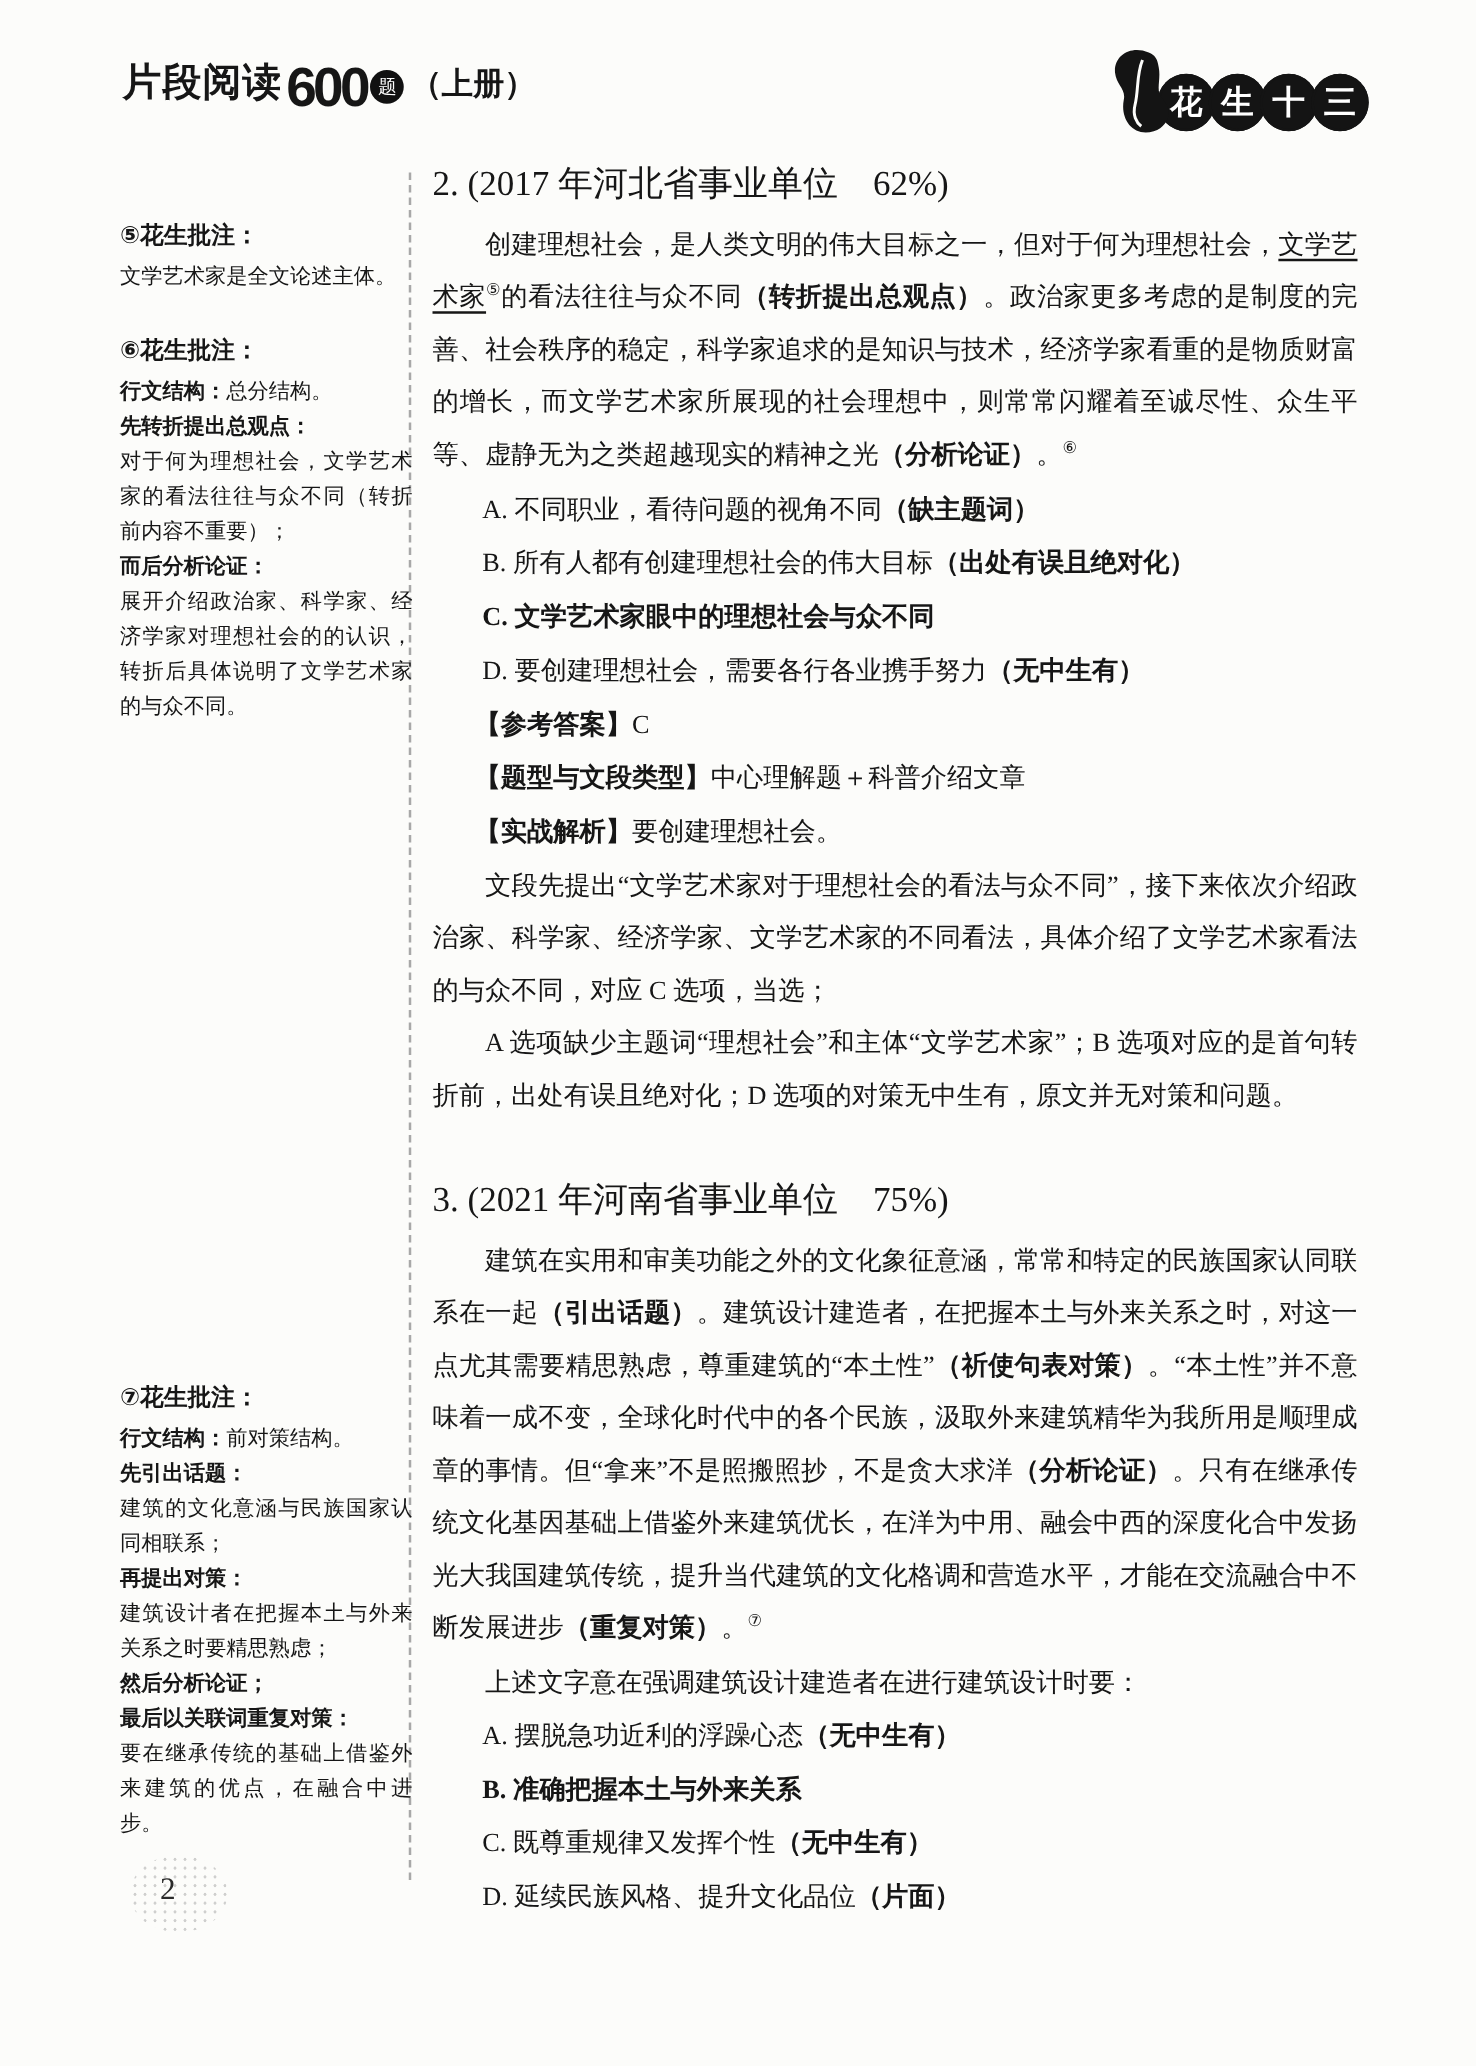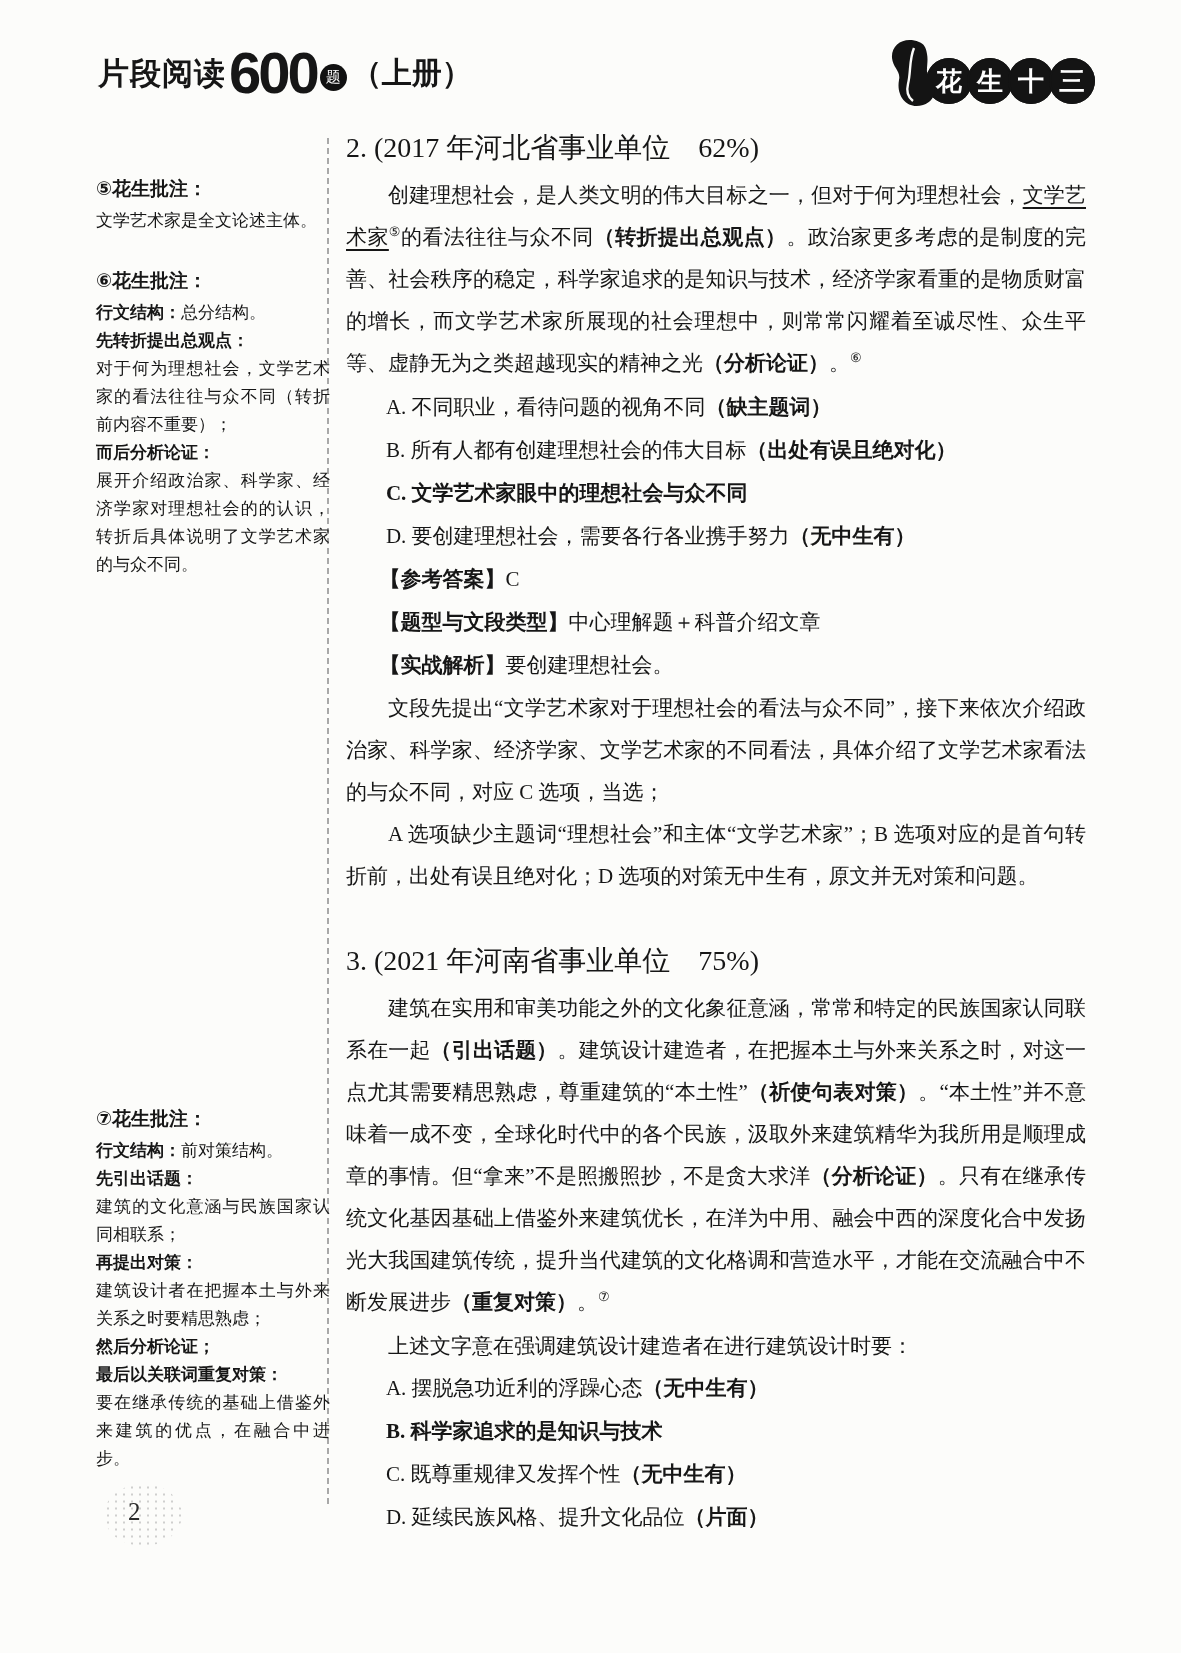--- a/index.html
+++ b/index.html
@@ -15,29 +15,29 @@
   
   .header{position:absolute;top:50px;left:98px;right:86px;height:78px;}
   .brand{position:absolute;left:0;top:0;display:flex;align-items:flex-end;}
   .brand-prefix{
     font-family:"Liberation Sans","DejaVu Sans",sans-serif;
     font-size:31px;font-weight:700;letter-spacing:1px;
     line-height:1;padding-bottom:7px;text-align:center;
   }
   .brand-number{
     font-family:"Liberation Sans","DejaVu Sans",sans-serif;
-    font-size:58px;font-weight:900;line-height:.8;letter-spacing:-3px;
+    font-size:44px;font-weight:900;line-height:.8;letter-spacing:-3px;
     padding:0 1px 0 3px;
   }
   .brand-badge{
     width:27px;height:27px;border-radius:50%;background:#111;color:#fff;
     display:flex;align-items:center;justify-content:center;
     font-size:15px;margin:0 5px 5px 2px;flex:0 0 auto;
   }
-  .brand-volume{font-size:30px;font-weight:700;line-height:1;padding-bottom:8px;}
+  .brand-volume{font-size:25px;font-weight:700;line-height:1;padding-bottom:8px;}
   .logo{position:absolute;right:0;top:-8px;display:flex;align-items:center;}
   .logo-peanut{margin-right:-14px;position:relative;top:-4px;}
   .logo-circle{
     width:46px;height:46px;border-radius:50%;background:#141414;color:#fff;
     display:flex;align-items:center;justify-content:center;
     font-size:26px;font-weight:700;margin-left:-5px;flex:0 0 auto;
     box-shadow:inset 0 0 0 2px #141414;
   }
   
   .note{position:absolute;left:96px;width:234px;font-size:17px;line-height:28px;text-align:justify;}
@@ -149,21 +149,21 @@
       <p class="meta"><span class="b">【实战解析】</span><span>要创建理想社会。</span></p>
       <p class="analysis-para">文段先提出“文学艺术家对于理想社会的看法与众不同”，接下来依次介绍政治家、科学家、经济学家、文学艺术家的不同看法，具体介绍了文学艺术家看法的与众不同，对应 C 选项，当选；</p>
       <p class="analysis-para">A 选项缺少主题词“理想社会”和主体“文学艺术家”；B 选项对应的是首句转折前，出处有误且绝对化；D 选项的对策无中生有，原文并无对策和问题。</p>
     </section>
 
     <section class="q3">
       <div class="q-heading">3. (2021 年河南省事业单位　75%)</div>
       <p class="passage"><span>建筑在实用和审美功能之外的文化象征意涵，常常和特定的民族国家认同联系在一起</span><span class="b">（引出话题）</span><span>。建筑设计建造者，在把握本土与外来关系之时，对这一点尤其需要精思熟虑，尊重建筑的“本土性”</span><span class="b">（祈使句表对策）</span><span>。“本土性”并不意味着一成不变，全球化时代中的各个民族，汲取外来建筑精华为我所用是顺理成章的事情。但“拿来”不是照搬照抄，不是贪大求洋</span><span class="b">（分析论证）</span><span>。只有在继承传统文化基因基础上借鉴外来建筑优长，在洋为中用、融会中西的深度化合中发扬光大我国建筑传统，提升当代建筑的文化格调和营造水平，才能在交流融合中不断发展进步</span><span class="b">（重复对策）</span><span>。</span><span class="sup">⑦</span></p>
       <p class="stem">上述文字意在强调建筑设计建造者在进行建筑设计时要：</p>
       <p class="option"><span>A. 摆脱急功近利的浮躁心态</span><span class="b">（无中生有）</span></p>
-      <p class="option"><span class="b">B. 科学家追求的是知识与技术</span></p>
+      <p class="option"><span class="b">B. 准确把握本土与外来关系</span></p>
       <p class="option"><span>C. 既尊重规律又发挥个性</span><span class="b">（无中生有）</span></p>
       <p class="option"><span>D. 延续民族风格、提升文化品位</span><span class="b">（片面）</span></p>
     </section>
 
   </div>
 
   <div class="page-number-wrap">
     <span class="speckle"></span>
     <span class="page-number">2</span>
   </div>

